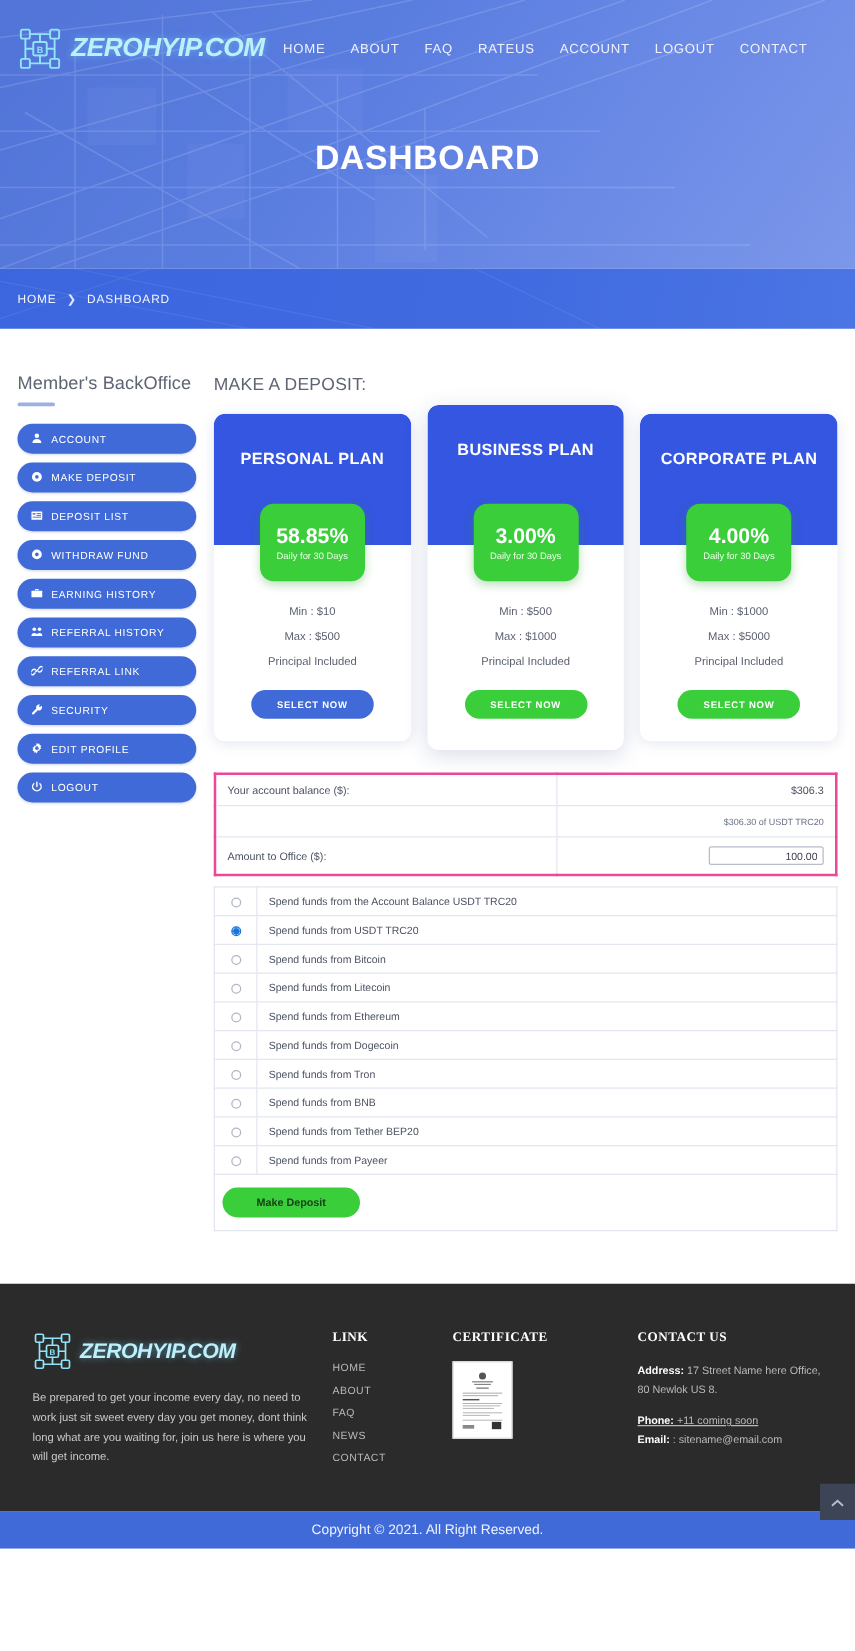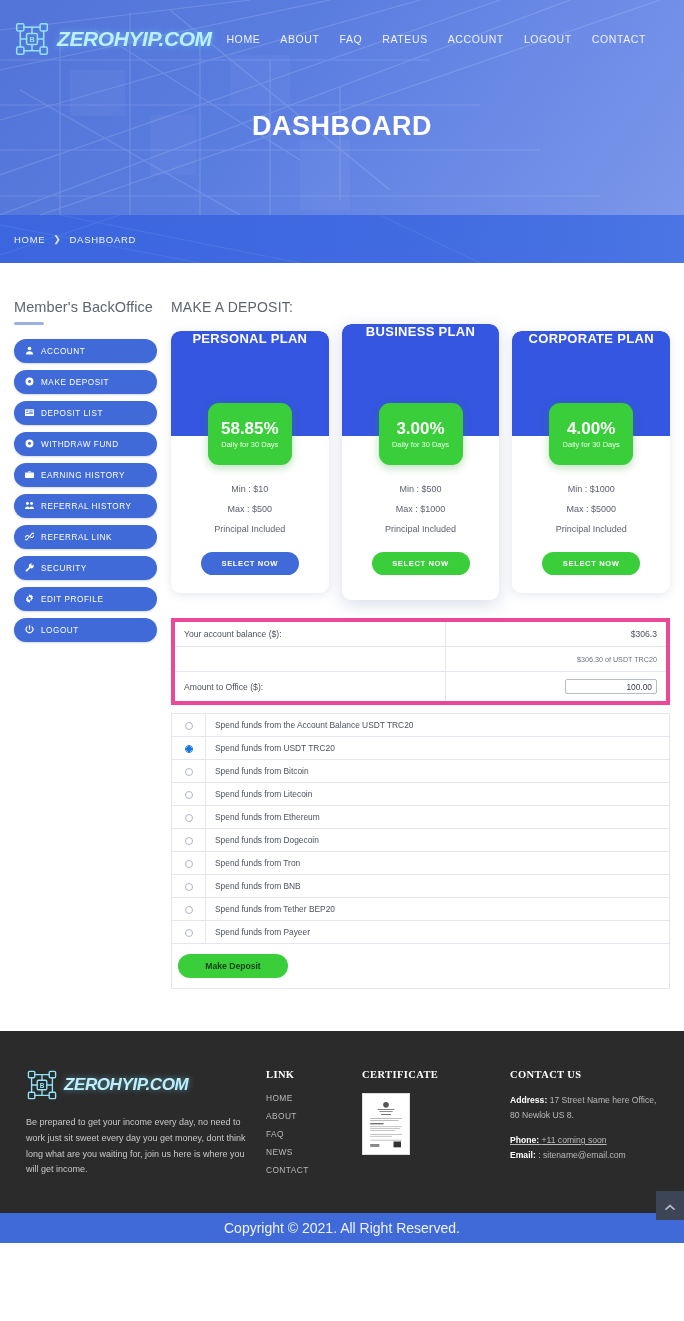--- a/index.html
+++ b/index.html
@@ -87,21 +87,21 @@
   
   .plans { display:flex; gap:13px; align-items:flex-start; }
   .plan {
     flex:1; background:#fff; border-radius:9px;
     box-shadow:0 2px 10px rgba(60,80,140,.13);
     overflow:hidden; position:relative; padding-bottom:18px;
   }
   .plan.featured { box-shadow:0 4px 18px rgba(60,80,140,.2); margin-top:-7px; padding-bottom:25px; }
   .plan-head {
     background:#3556e0; border-radius:9px 9px 0 0;
-    height:105px; text-align:center; position:relative;
+    height:105px; padding-top:28px; text-align:center; position:relative;
   }
   .plan.featured .plan-head { height:112px; }
   .plan-name { color:#fff; font-size:13px; font-weight:bold; letter-spacing:.3px; }
   .plan-badge {
     position:absolute; left:50%; transform:translateX(-50%);
     top:72px; width:84px; height:62px;
     background:#3ace3a; border-radius:11px;
     display:flex; flex-direction:column; align-items:center; justify-content:center;
     box-shadow:0 3px 8px rgba(40,150,40,.3); z-index:2;
   }
@@ -113,21 +113,21 @@
   .plan-btn {
     display:inline-block; border:none; cursor:pointer;
     margin-top:8px; width:98px; height:23px; border-radius:12px;
     color:#fff; font-size:7.6px; font-weight:bold; letter-spacing:.6px;
   }
   .plan-btn.blue { background:#3f6ad8; }
   .plan-btn.green { background:#3ace3a; }
 
   
   .dep { margin-top:18px; }
-  .tbl { width:100%; border-collapse:collapse; border:4px solid #ec4899; }
+  .tbl { width:100%; border-collapse:collapse; border:2px solid #ec4899; }
   .tbl td { border:1px solid #e3e6ef; padding:7px 9px; font-size:8.6px; color:#4c5262; }
   .tbl td.lbl { width:55%; }
   .tbl td.val { text-align:right; }
   .tbl td.sub { text-align:right; font-size:7.2px; color:#6b7186; }
   .amt-input {
     width:92px; height:15px; text-align:right;
     border:1px solid #b7bcc9; border-radius:2px;
     font-size:8.4px; font-family:"Liberation Sans",sans-serif;
     color:#3a3f4d; padding:0 4px;
   }
@@ -166,21 +166,21 @@
   .cline { color:#b9b9b9; font-size:8.6px; line-height:1.75; }
   .cline b { color:#fff; font-weight:bold; }
   .totop {
     position:absolute; right:0; bottom:-7px;
     width:28px; height:29px; background:#3d4455;
     display:flex; align-items:center; justify-content:center; cursor:pointer;
   }
   .copy {
     background:#3f6ad8; height:30px;
     display:flex; align-items:center; justify-content:center;
-    color:#eef2ff; font-size:14px;
+    color:#eef2ff; font-size:11px;
   }
 </style>
 </head>
 <body>
 
 <div class="page">
 
   <div class="hero">
     <div class="hero-bg">
       <svg viewBox="0 0 684 215" preserveAspectRatio="none">

